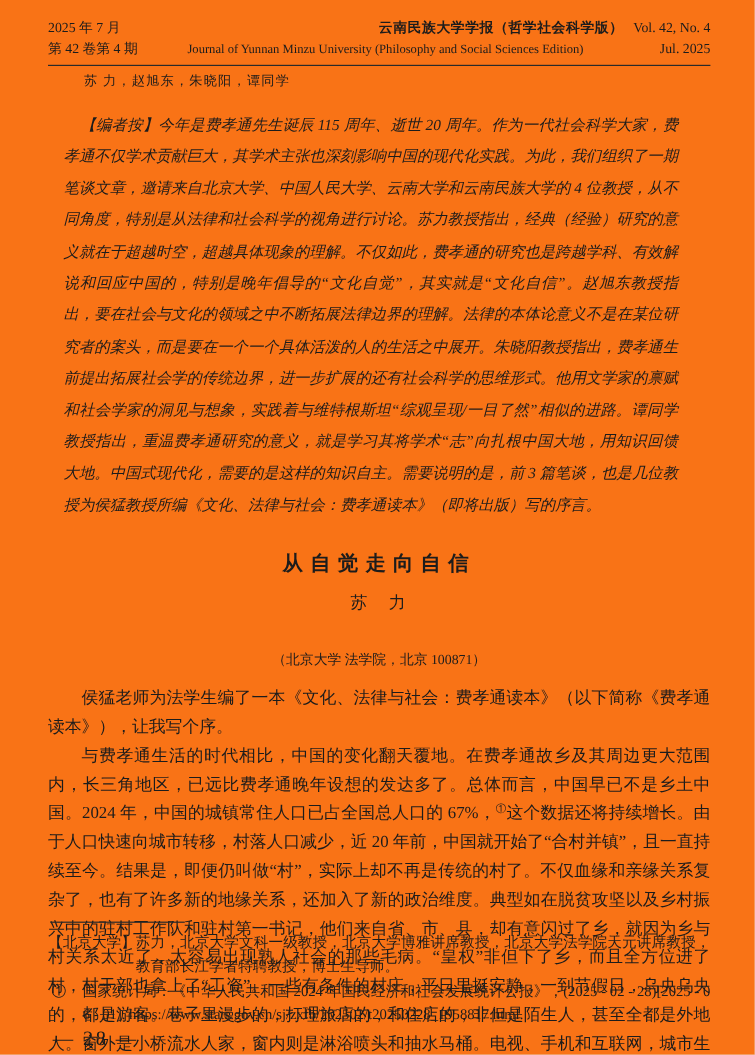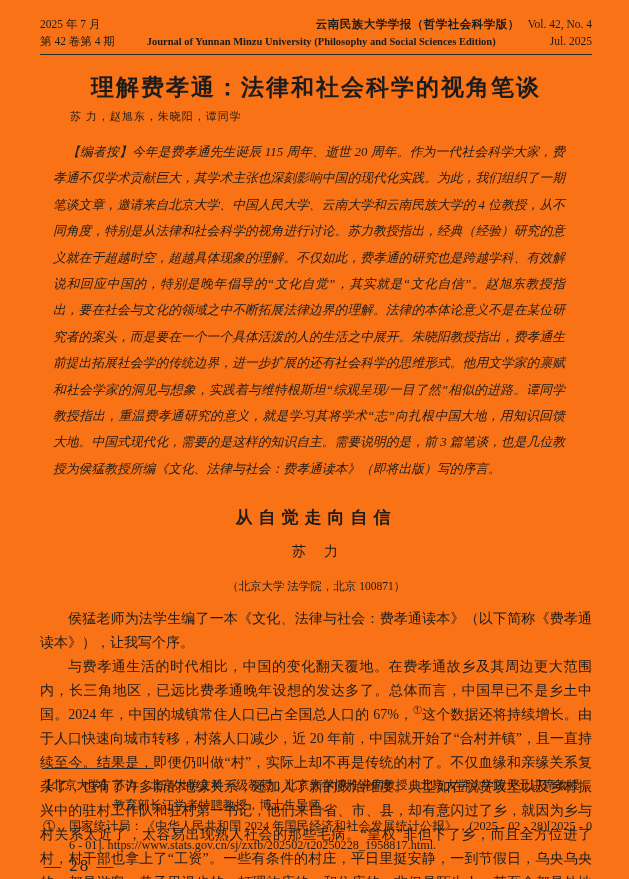--- a/index.html
+++ b/index.html
@@ -24,21 +24,21 @@
     display: flex;
     justify-content: space-between;
     align-items: flex-start;
     font-size: 11.5px;
     line-height: 17px;
   }
   .mh-left { text-align: left; white-space: nowrap; }
   .mh-center { text-align: center; flex: 1; padding: 0 8px; }
   .mh-right { text-align: right; white-space: nowrap; }
   .journal-cn { font-weight: bold; letter-spacing: 0.5px; text-align: right; }
-  .journal-en { font-size: 10.5px; font-weight: bold; }
+  .journal-en { font-size: 10.5px; }
   .head-rule {
     border: none;
     border-top: 1.6px solid #2a2a2a;
     margin: 4px 0 0 0;
   }
   .doi {
     margin-top: 5px;
     font-size: 11.5px;
     line-height: 16px;
   }
@@ -76,21 +76,21 @@
     line-height: 23px;
   }
   .section-author {
     margin-top: 12px;
     text-align: center;
     font-size: 14px;
     letter-spacing: 2px;
     line-height: 21px;
   }
   .section-affiliation {
-    margin-top: 16px;
+    margin-top: 28px;
     text-align: center;
     font-size: 11.5px;
     line-height: 16px;
   }
   
   .body-text {
     margin-top: 13px;
     font-size: 14px;
     line-height: 24px;
     text-align: justify;
@@ -151,21 +151,20 @@
         <div class="journal-en">Journal of Yunnan Minzu University (Philosophy and Social Sciences Edition)</div>
       </div>
       <div class="mh-right">
         <div>Vol. 42, No. 4</div>
         <div>Jul. 2025</div>
       </div>
     </div>
     <hr class="head-rule">
   </header>
 
-  <h1 class="article-title">理解费孝通：法律和社会科学的视角笔谈</h1>
 
   <div class="article-authors">苏 力，赵旭东，朱晓阳，谭同学</div>
 
   <div class="editor-note">【编者按】今年是费孝通先生诞辰 115 周年、逝世 20 周年。作为一代社会科学大家，费孝通不仅学术贡献巨大，其学术主张也深刻影响中国的现代化实践。为此，我们组织了一期笔谈文章，邀请来自北京大学、中国人民大学、云南大学和云南民族大学的 4 位教授，从不同角度，特别是从法律和社会科学的视角进行讨论。苏力教授指出，经典（经验）研究的意义就在于超越时空，超越具体现象的理解。不仅如此，费孝通的研究也是跨越学科、有效解说和回应中国的，特别是晚年倡导的“文化自觉”，其实就是“文化自信”。赵旭东教授指出，要在社会与文化的领域之中不断拓展法律边界的理解。法律的本体论意义不是在某位研究者的案头，而是要在一个一个具体活泼的人的生活之中展开。朱晓阳教授指出，费孝通生前提出拓展社会学的传统边界，进一步扩展的还有社会科学的思维形式。他用文学家的禀赋和社会学家的洞见与想象，实践着与维特根斯坦“综观呈现/一目了然”相似的进路。谭同学教授指出，重温费孝通研究的意义，就是学习其将学术“志”向扎根中国大地，用知识回馈大地。中国式现代化，需要的是这样的知识自主。需要说明的是，前 3 篇笔谈，也是几位教授为侯猛教授所编《文化、法律与社会：费孝通读本》（即将出版）写的序言。</div>
 
   <h2 class="section-title">从自觉走向自信</h2>
 
   <div class="section-author">苏　力</div>
 
   <div class="section-affiliation">（北京大学 法学院，北京 100871）</div>

